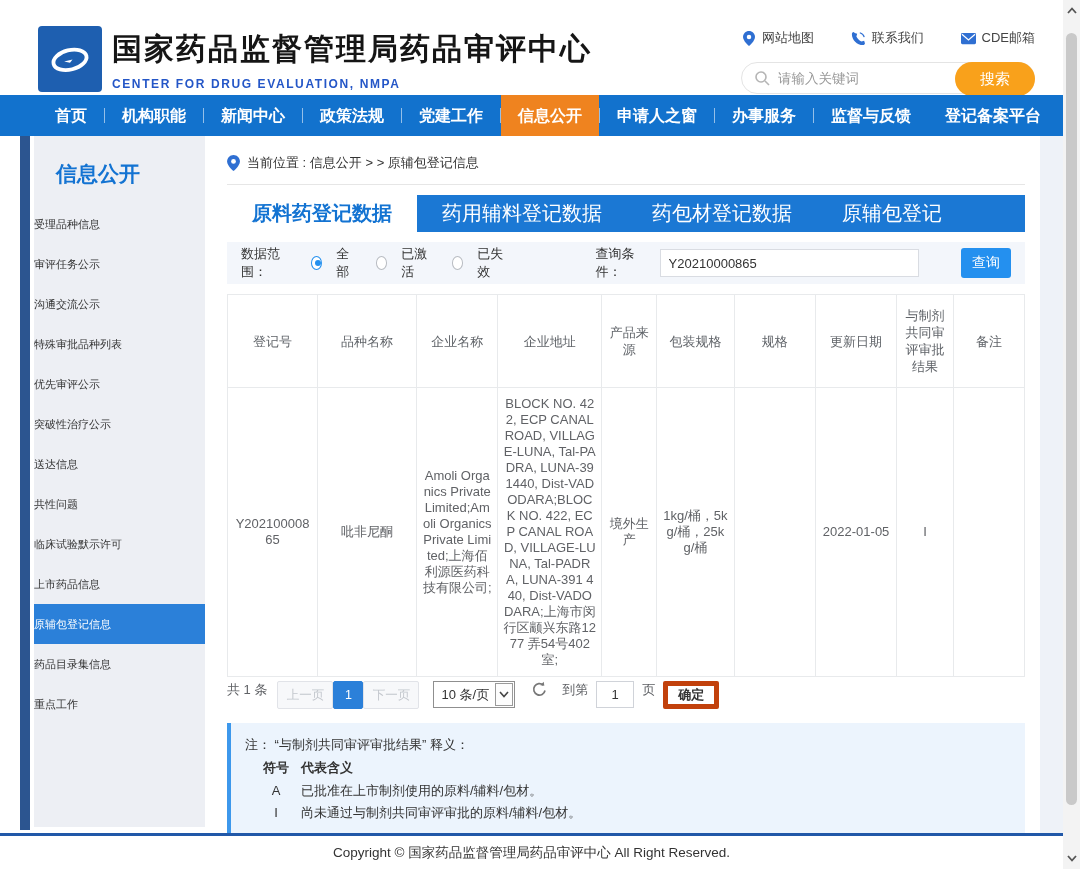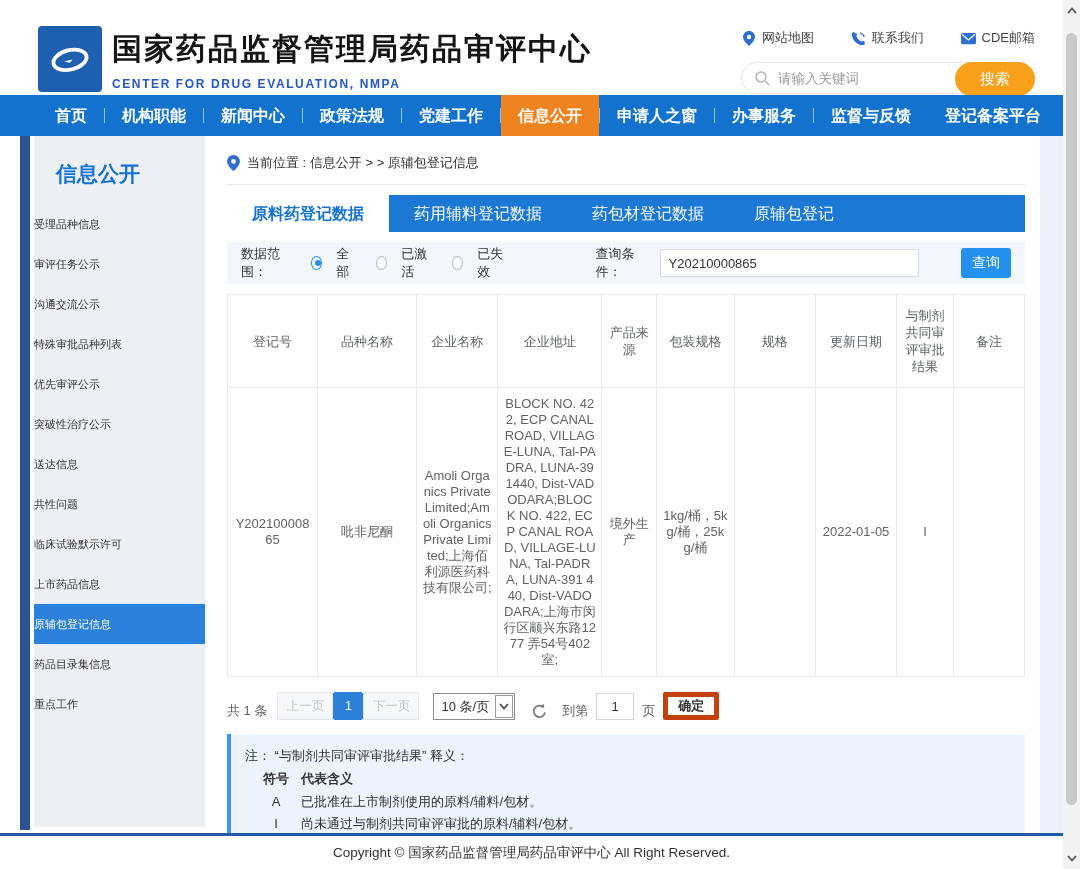--- a/index.html
+++ b/index.html
@@ -36,21 +36,21 @@
   .sidebar { position:absolute; left:34px; top:0; bottom:6px; width:171px; background:#edeff4; padding-top:24px; }
   .sidebar-title { padding-left:22px; font-size:21px; font-weight:700; color:#1373d2; margin-bottom:16px; }
   .side-item { height:40px; line-height:40px; font-size:11px; color:#333; cursor:pointer; white-space:nowrap; }
   .side-item.active { background:var(--sidebar-active-blue,#2b80d9); color:#fff; }
 
   .main { position:absolute; left:227px; top:0; width:798px; height:570px; }
   .breadcrumb { display:flex; align-items:center; gap:7px; padding-top:18px; padding-bottom:12px; font-size:13px; color:#333; border-bottom:1px solid #e6e6e6; }
   .crumb-icon { display:inline-flex; width:13px; height:16px; }
 
   .tabs { margin-top:10px; height:37px; background:var(--tab-blue,#1b78d4); display:flex; }
-  .tab { padding:0 25px; line-height:37px; color:#fff; font-size:16px; cursor:pointer; white-space:nowrap; }
+  .tab { padding:0 25px; line-height:37px; color:#fff; font-size:20px; cursor:pointer; white-space:nowrap; }
   .tab.active { background:#fff; color:#1373d2; font-weight:700; }
 
   .filter-bar { margin-top:10px; height:42px; background:#f3f6fb; display:flex; align-items:center; padding:0 14px; font-size:13px; color:#333; }
   .radio-group { display:flex; align-items:center; gap:20px; margin-left:14px; }
   .radio-opt { display:flex; align-items:center; gap:14px; cursor:pointer; }
   .radio { width:14px; height:14px; border:1px solid #b8bcc2; border-radius:50%; background:#fff; position:relative; display:inline-block; }
   .radio.checked { border-color:#2490ef; }
   .radio.checked::after { content:""; position:absolute; left:3px; top:3px; width:6px; height:6px; border-radius:50%; background:#2490ef; }
   .query-label { margin-left:88px; }
   .query-input { width:298px; height:28px; border:1px solid #d9dce2; background:#fff; margin-left:8px; padding:0 8px; font-size:13px; color:#333; outline:none; font-family:inherit; }
@@ -59,21 +59,21 @@
   .data-table { margin-top:10px; width:100%; border-collapse:collapse; table-layout:fixed; }
   .data-table th, .data-table td { border:1px solid #e8eaec; text-align:center; vertical-align:middle; font-weight:400; }
   .data-table th { font-size:13px; color:#5f6368; padding:12px 4px; line-height:17px; }
   .data-table td { font-size:13px; color:#606266; padding:8px 5px; line-height:16px; word-break:break-all; }
   .data-table col:nth-child(1){width:11.3%} .data-table col:nth-child(2){width:12.4%}
   .data-table col:nth-child(3){width:10.2%} .data-table col:nth-child(4){width:13.0%}
   .data-table col:nth-child(5){width:6.9%}  .data-table col:nth-child(6){width:9.7%}
   .data-table col:nth-child(7){width:10.2%} .data-table col:nth-child(8){width:10.2%}
   .data-table col:nth-child(9){width:7.1%}  .data-table col:nth-child(10){width:8.9%}
 
-  .pagination { margin-top:15px; display:flex; align-items:flex-end; font-size:13px; color:#606266; }
+  .pagination { margin-top:4px; display:flex; align-items:flex-start; font-size:13px; color:#606266; }
   .pg-total { margin-right:10px; }
   .pg-btn { height:28px; min-width:56px; border:1px solid #e1e3e8; background:#f7f8fa; color:#c3c7cd; font-size:12.5px; border-radius:2px; cursor:default; font-family:inherit; }
   .pg-btn.current { min-width:30px; background:var(--sidebar-active-blue,#2b80d9); border-color:var(--sidebar-active-blue,#2b80d9); color:#fff; cursor:pointer; }
   .pg-btn + .pg-btn { margin-left:0; }
   .pg-select { margin-left:14px; height:27px; border:1px solid #8f8f8f; background:#fff; display:flex; align-items:center; padding-left:7px; color:#333; cursor:pointer; }
   .caret-box { width:18px; height:23px; border:1px solid #9a9a9a; margin:0 1px 0 6px; display:inline-flex; align-items:center; justify-content:center; background:#fdfdfd; }
   .refresh { margin:0 14px 0 16px; display:inline-flex; width:17px; height:17px; cursor:pointer; }
   .goto-label { margin-right:8px; }
   .goto-input { width:38px; height:27px; border:1px solid #d0d3d9; text-align:center; font-size:13px; color:#333; outline:none; font-family:inherit; }
   .goto-suffix { margin:0 8px; }

